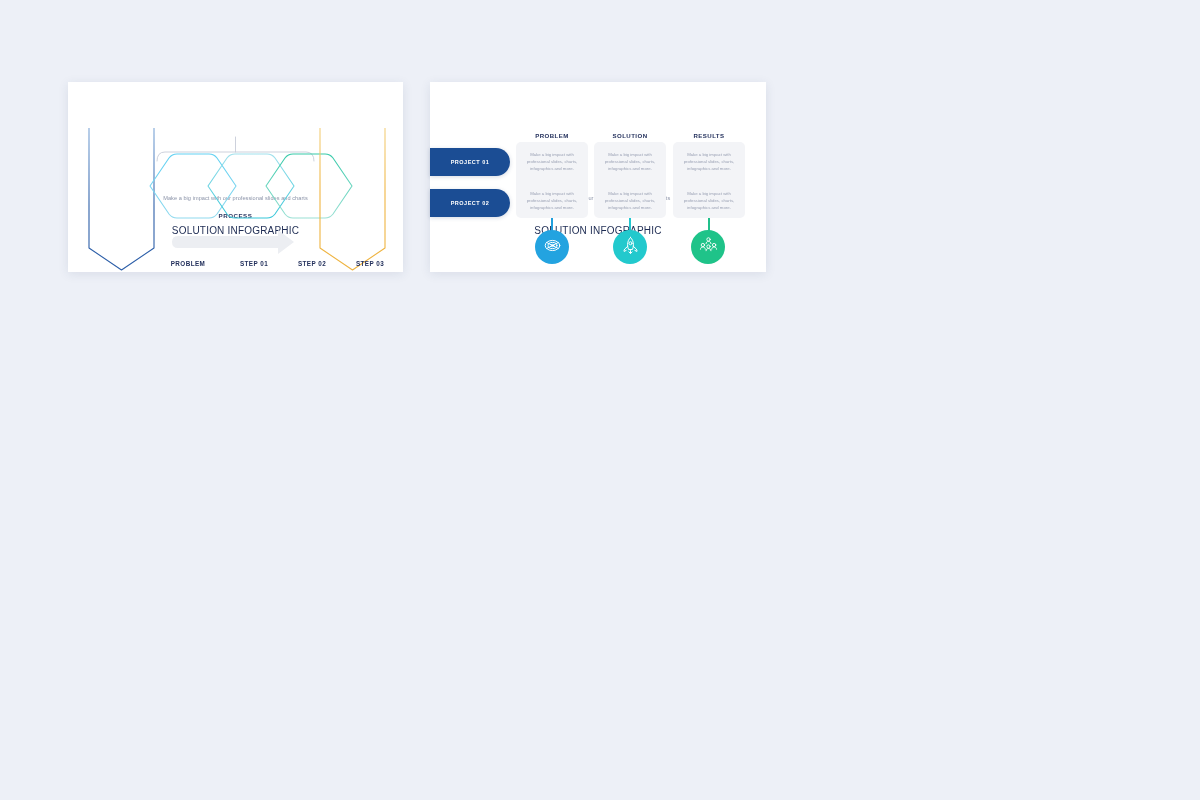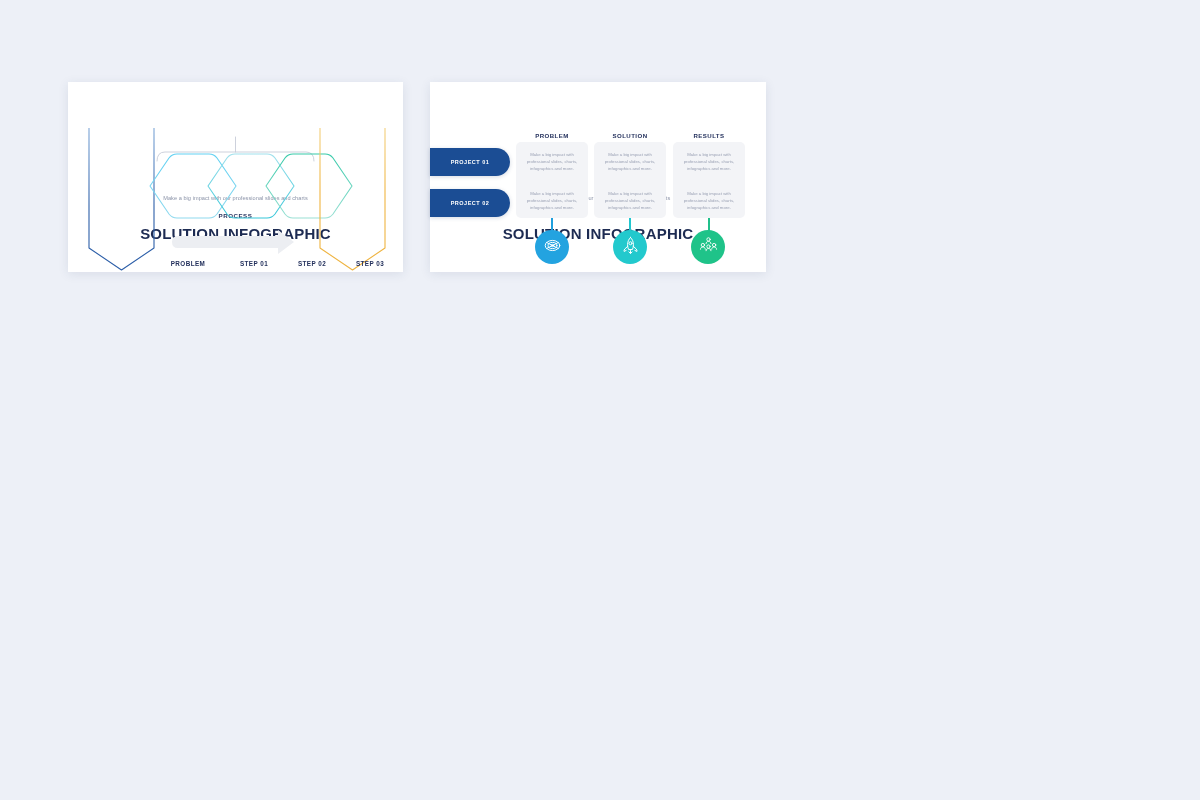--- a/index.html
+++ b/index.html
@@ -37,22 +37,22 @@
     position: absolute;
     left: 0; top: 0; right: 0; bottom: 0;
     overflow: hidden;
   }
 
   
   .deck-title {
     position: absolute;
     left: 0; right: 0;
     text-align: center;
-    font-size: 15px;
-    font-weight: bold;
+    font-size: 10px;
+    font-weight: normal;
     letter-spacing: 0.2px;
     color: #1d2b52;
     margin-top: 47px;
   }
   .deck-sub {
     position: absolute;
     left: 0; right: 0;
     text-align: center;
     font-size: 5.6px;
     color: #8b93a8;

